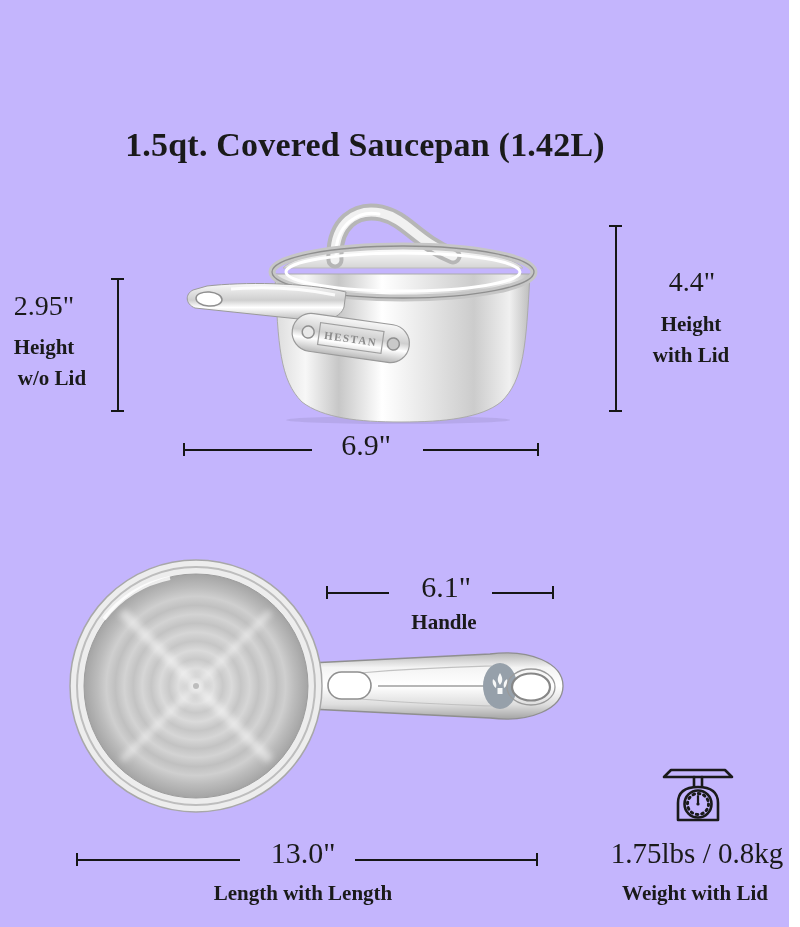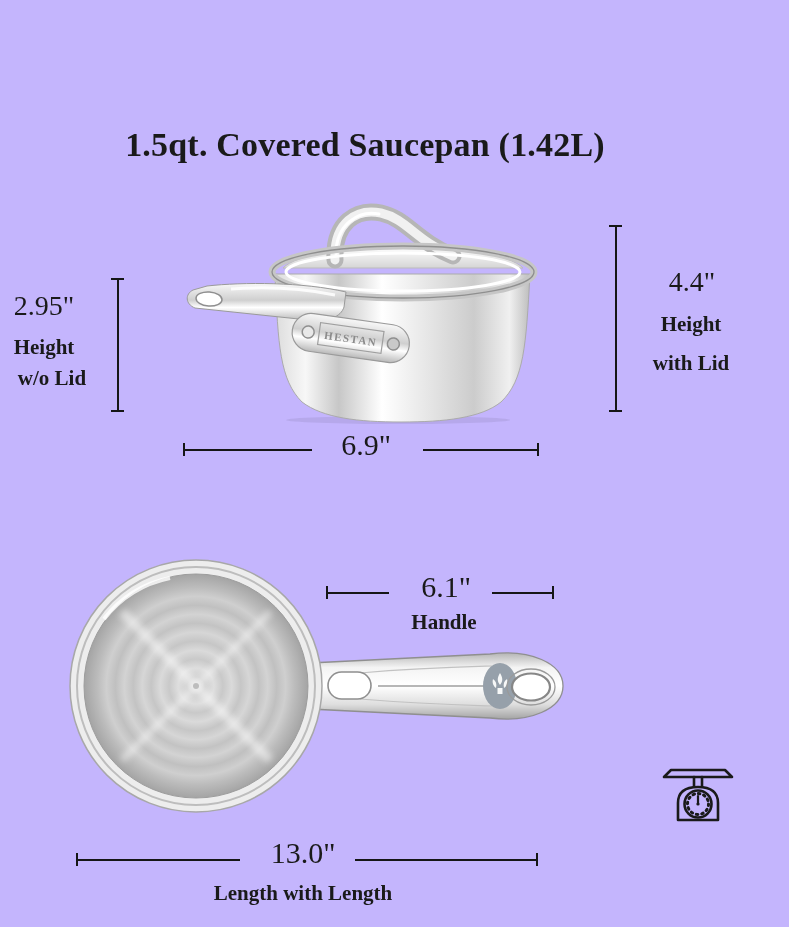--- a/index.html
+++ b/index.html
@@ -33,21 +33,21 @@
   <div class="cx lbl" style="left:52px;top:367px;">w/o Lid</div>
 
   <div class="dim" style="left:111px;top:278px;width:13px;height:134px;">
     <span class="cap-h" style="top:0;"></span>
     <span class="seg-v" style="height:130px;"></span>
     <span class="cap-h" style="top:132px;"></span>
   </div>
 
   <div class="cx val-md" style="left:692px;top:267px;">4.4"</div>
   <div class="cx lbl" style="left:691px;top:313px;">Height</div>
-  <div class="cx lbl" style="left:691px;top:344px;margin-top:8px;">with Lid</div>
+  <div class="cx lbl" style="left:691px;top:344px;">with Lid</div>
 
   <div class="dim" style="left:609px;top:225px;width:13px;height:187px;">
     <span class="cap-h" style="top:0;"></span>
     <span class="seg-v" style="height:183px;"></span>
     <span class="cap-h" style="top:185px;"></span>
   </div>
 
   <div class="img-wrap" style="left:183px;top:196px;width:395px;height:230px;">
     <svg width="395" height="230" viewBox="0 0 395 230">
       <defs>
@@ -190,14 +190,16 @@
       <path d="M3,11 L71,11 L64,4 L10,4 Z"></path>
       <path d="M33,11 L33,20"></path>
       <path d="M41,11 L41,20"></path>
       <path d="M17,54 L17,37 Q17,21 37,21 Q57,21 57,37 L57,54 Z"></path>
       <circle cx="37" cy="38" r="13.5"></circle>
       <circle cx="37" cy="38" r="10.5" stroke-dasharray="1.6 3.9" stroke-width="3"></circle>
       <path d="M37,38 L37,30" stroke-width="2.2"></path>
       <circle cx="37" cy="38" r="1.6" fill="#1a1a1a" stroke="none"></circle>
     </svg>
   </div>
+  <div class="cx" style="left:697px;top:838px;font-size:29px;font-weight:400;">1.75lbs / 0.8kg</div>
+  <div class="cx lbl" style="left:695px;top:882px;">Weight with Lid</div>
 
 </div>
 
 </body></html>

